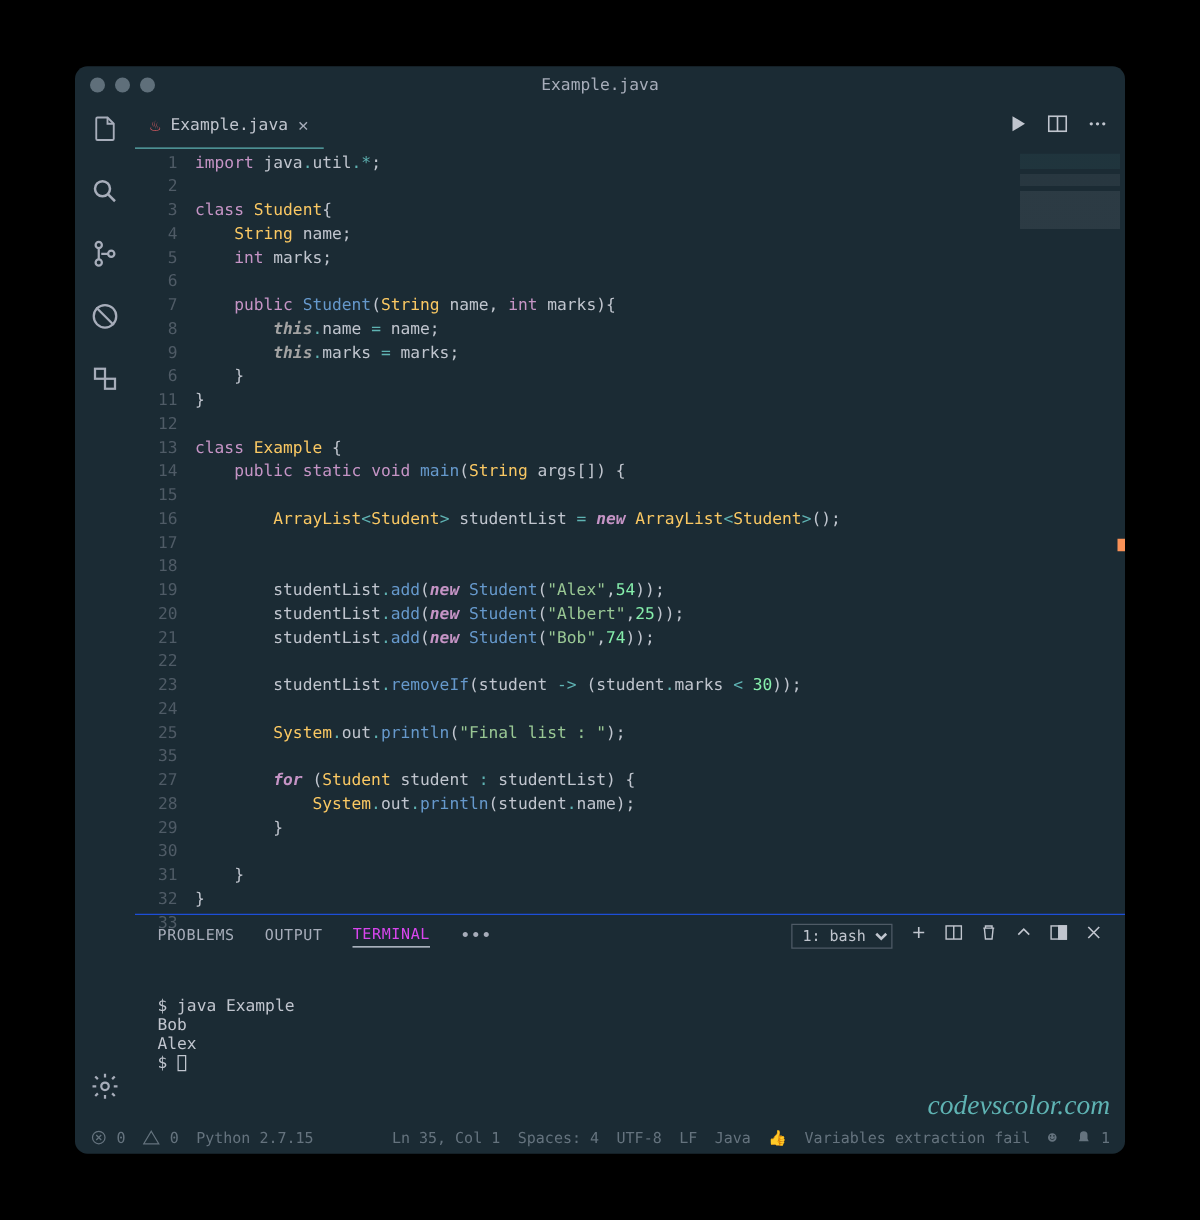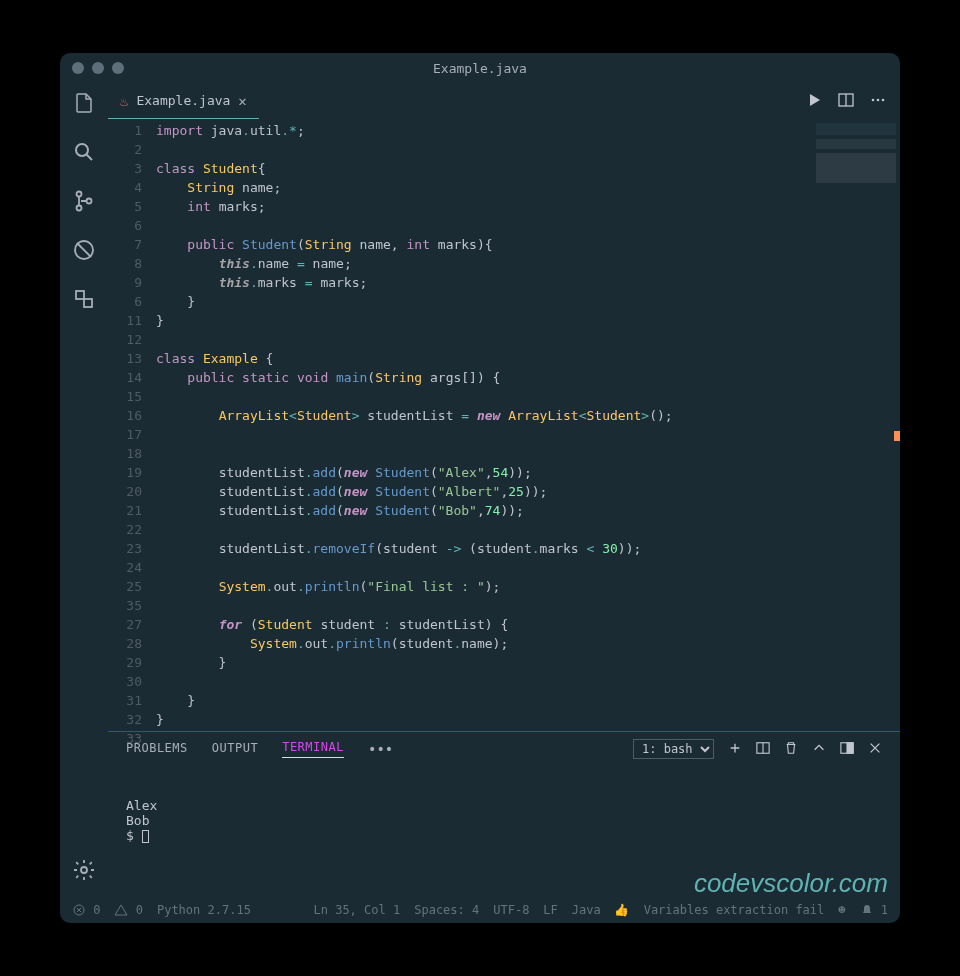--- a/index.html
+++ b/index.html
@@ -149,21 +149,20 @@
   padding-bottom: 3px;
 }
 .panel-tabs .ptab.active {
   color: #d946ef;
   border-bottom: 1px solid #d8dee9;
 }
 .panel-tabs .dots { color: #a7adba; font-size: 14px; }
 .panel-right {
   margin-left: auto;
   display: flex;
-  align-items: center;
   gap: 14px;
   color: #c0c5ce;
 }
 .panel-right select {
   background: #1b2b34;
   color: #c0c5ce;
   border: 1px solid #4f5b66;
   font-family: inherit;
   font-size: 12px;
   padding: 1px 4px;
@@ -176,22 +175,22 @@
   font-size: 13px;
   line-height: 15px;
   white-space: pre;
   color: #c0c5ce;
 }
 .watermark {
   position: absolute;
   right: 12px;
   bottom: 6px;
   color: #5fb3b3;
-  font-family: Liberation Sans, sans-serif;
-  font-size: 26px;
+  font-family: Liberation Serif, serif;
+  font-size: 22px;
   font-style: italic;
 }
 .statusbar {
   height: 26px;
   display: flex;
   align-items: center;
   padding: 0 12px;
   gap: 14px;
   color: #65737e;
   font-size: 12px;
@@ -348,21 +347,21 @@
             <span><svg viewBox="0 0 16 16" fill="none" stroke="currentColor" stroke-width="1.3">
                   <rect x="1" y="2" width="14" height="12"></rect>
                   <rect x="8" y="2" width="7" height="12" fill="currentColor"></rect>
                 </svg></span>
             <span><svg viewBox="0 0 16 16" stroke="currentColor" stroke-width="1.5">
                   <path d="M3 3l10 10M13 3L3 13"></path>
                 </svg></span>
           </div>
         </div>
         <div class="terminal" id="term">
-          <div>Alex</div><div>Bob</div><div>$ <span class="cursor"></span></div><div class="watermark">codevscolor.com</div>
+          <div>$ java Example</div><div>Bob</div><div>Alex</div><div>$ <span class="cursor"></span></div><div class="watermark">codevscolor.com</div>
         </div>
       </div>
     </div>
   </div>
 
   <div class="statusbar">
     <span><svg viewBox="0 0 14 14" fill="none" stroke="currentColor">
           <circle cx="7" cy="7" r="5"></circle>
           <path d="M5 5l4 4M9 5l-4 4"></path>
         </svg> <span>0</span></span>

